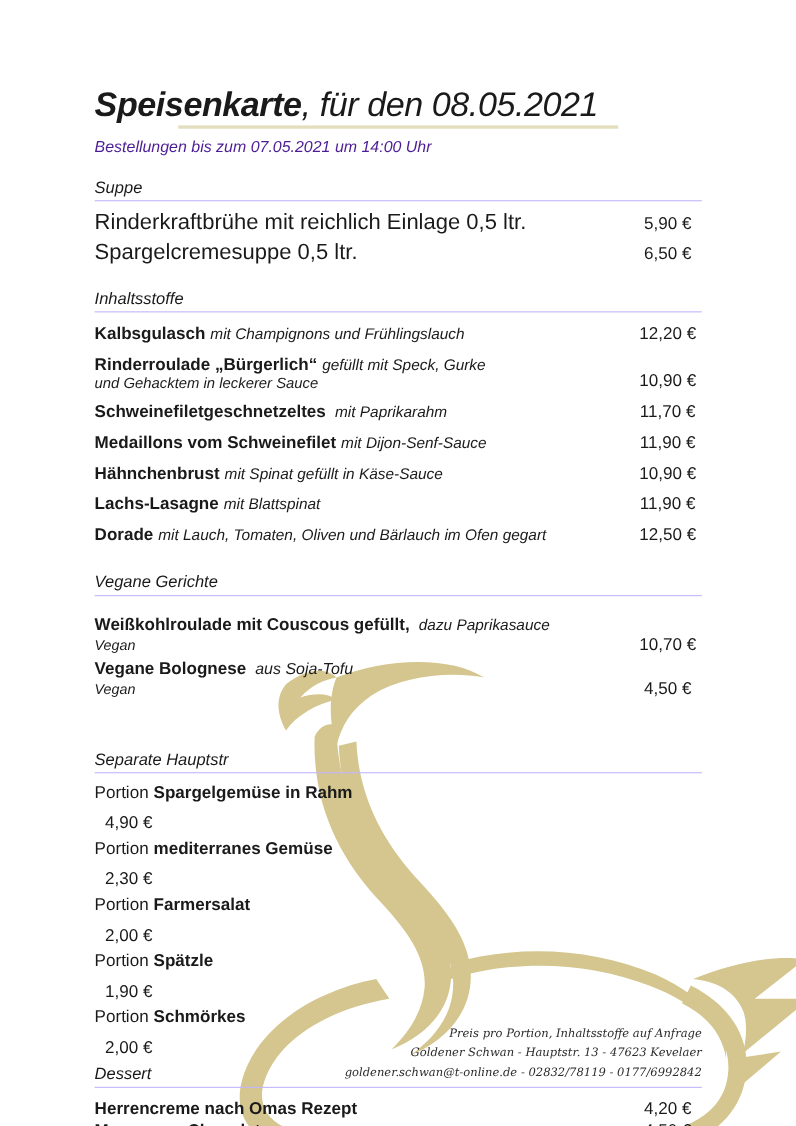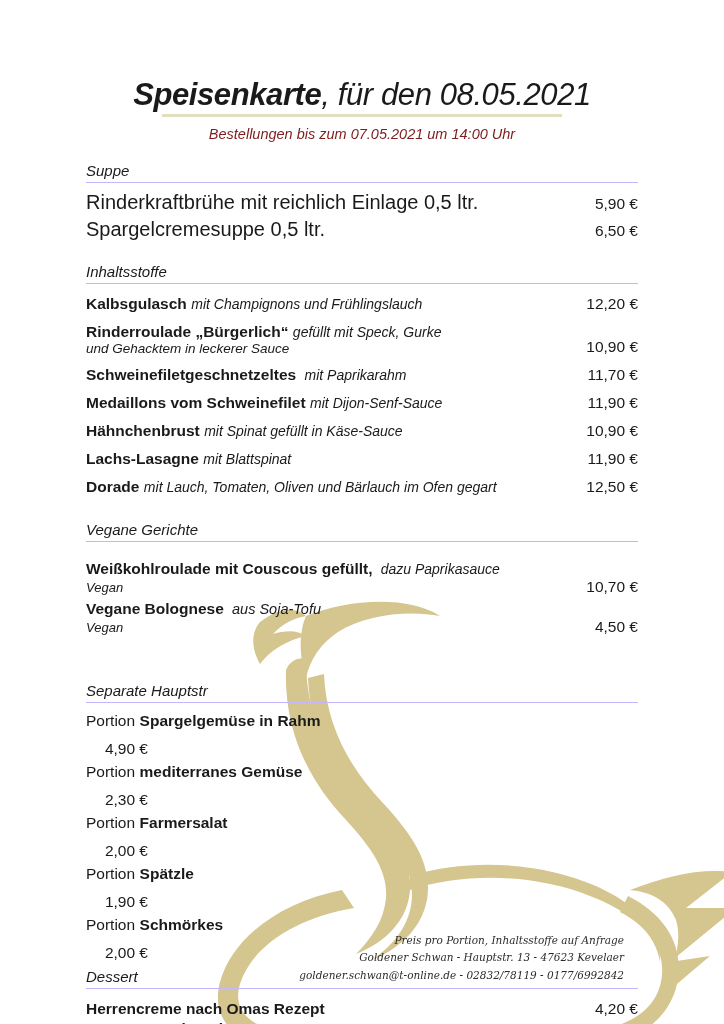--- a/index.html
+++ b/index.html
@@ -35,42 +35,41 @@
     position: relative;
     z-index: 2;
     padding: 0 86px;
     box-sizing: border-box;
     width: 724px;
   }
 
   
   .header {
     padding-top: 78px;
-    text-align: center;
   }
   .title {
     font-size: 31px;
     font-style: italic;
     letter-spacing: -0.4px;
     white-space: nowrap;
     line-height: 1.08;
   }
   .title .title-strong { font-weight: bold; }
   .title .title-rest { font-weight: 400; }
   .title-rule {
     width: 400px;
     height: 3px;
     background: #e3dfbe;
     margin: 3px auto 0 auto;
   }
   .subtitle {
     font-size: 14.5px;
     font-style: italic;
     margin-top: 9px;
-    color: #7f1d1d;
+    color: #4c1d95;
   }
 
   
   .section { margin-top: 20px; }
   .section-head {
     font-size: 15px;
     font-style: italic;
     color: #1a1a1a;
     padding-bottom: 3px;
     border-bottom: 1px solid #c4b5fd;
@@ -83,21 +82,21 @@
     align-items: baseline;
     justify-content: space-between;
     gap: 10px;
     padding: 2px 0;
   }
   .row-text { flex: 1 1 auto; }
   .price {
     flex: 0 0 auto;
     font-size: 15.5px;
     white-space: nowrap;
-    text-align: right;
+    text-align: center;
     min-width: 62px;
   }
   .dish {
     font-weight: bold;
     font-size: 15.5px;
   }
   .dish-plain {
     font-weight: 400;
     font-size: 15.5px;
   }
@@ -137,21 +136,21 @@
   
   .sides .row { padding: 2.5px 0; flex-direction: column; }
 
   
   .dessert .items { margin-top: 10px; }
   .dessert .row { padding: 1px 0; }
 
   
   .footer {
     position: absolute;
-    right: 100px;
+    right: 86px;
     top: 932px;
     z-index: 3;
     text-align: right;
     font-family: "DejaVu Serif", serif;
     font-style: italic;
     font-size: 10.5px;
     line-height: 1.65;
     color: #2b2b2b;
   }
 </style>

